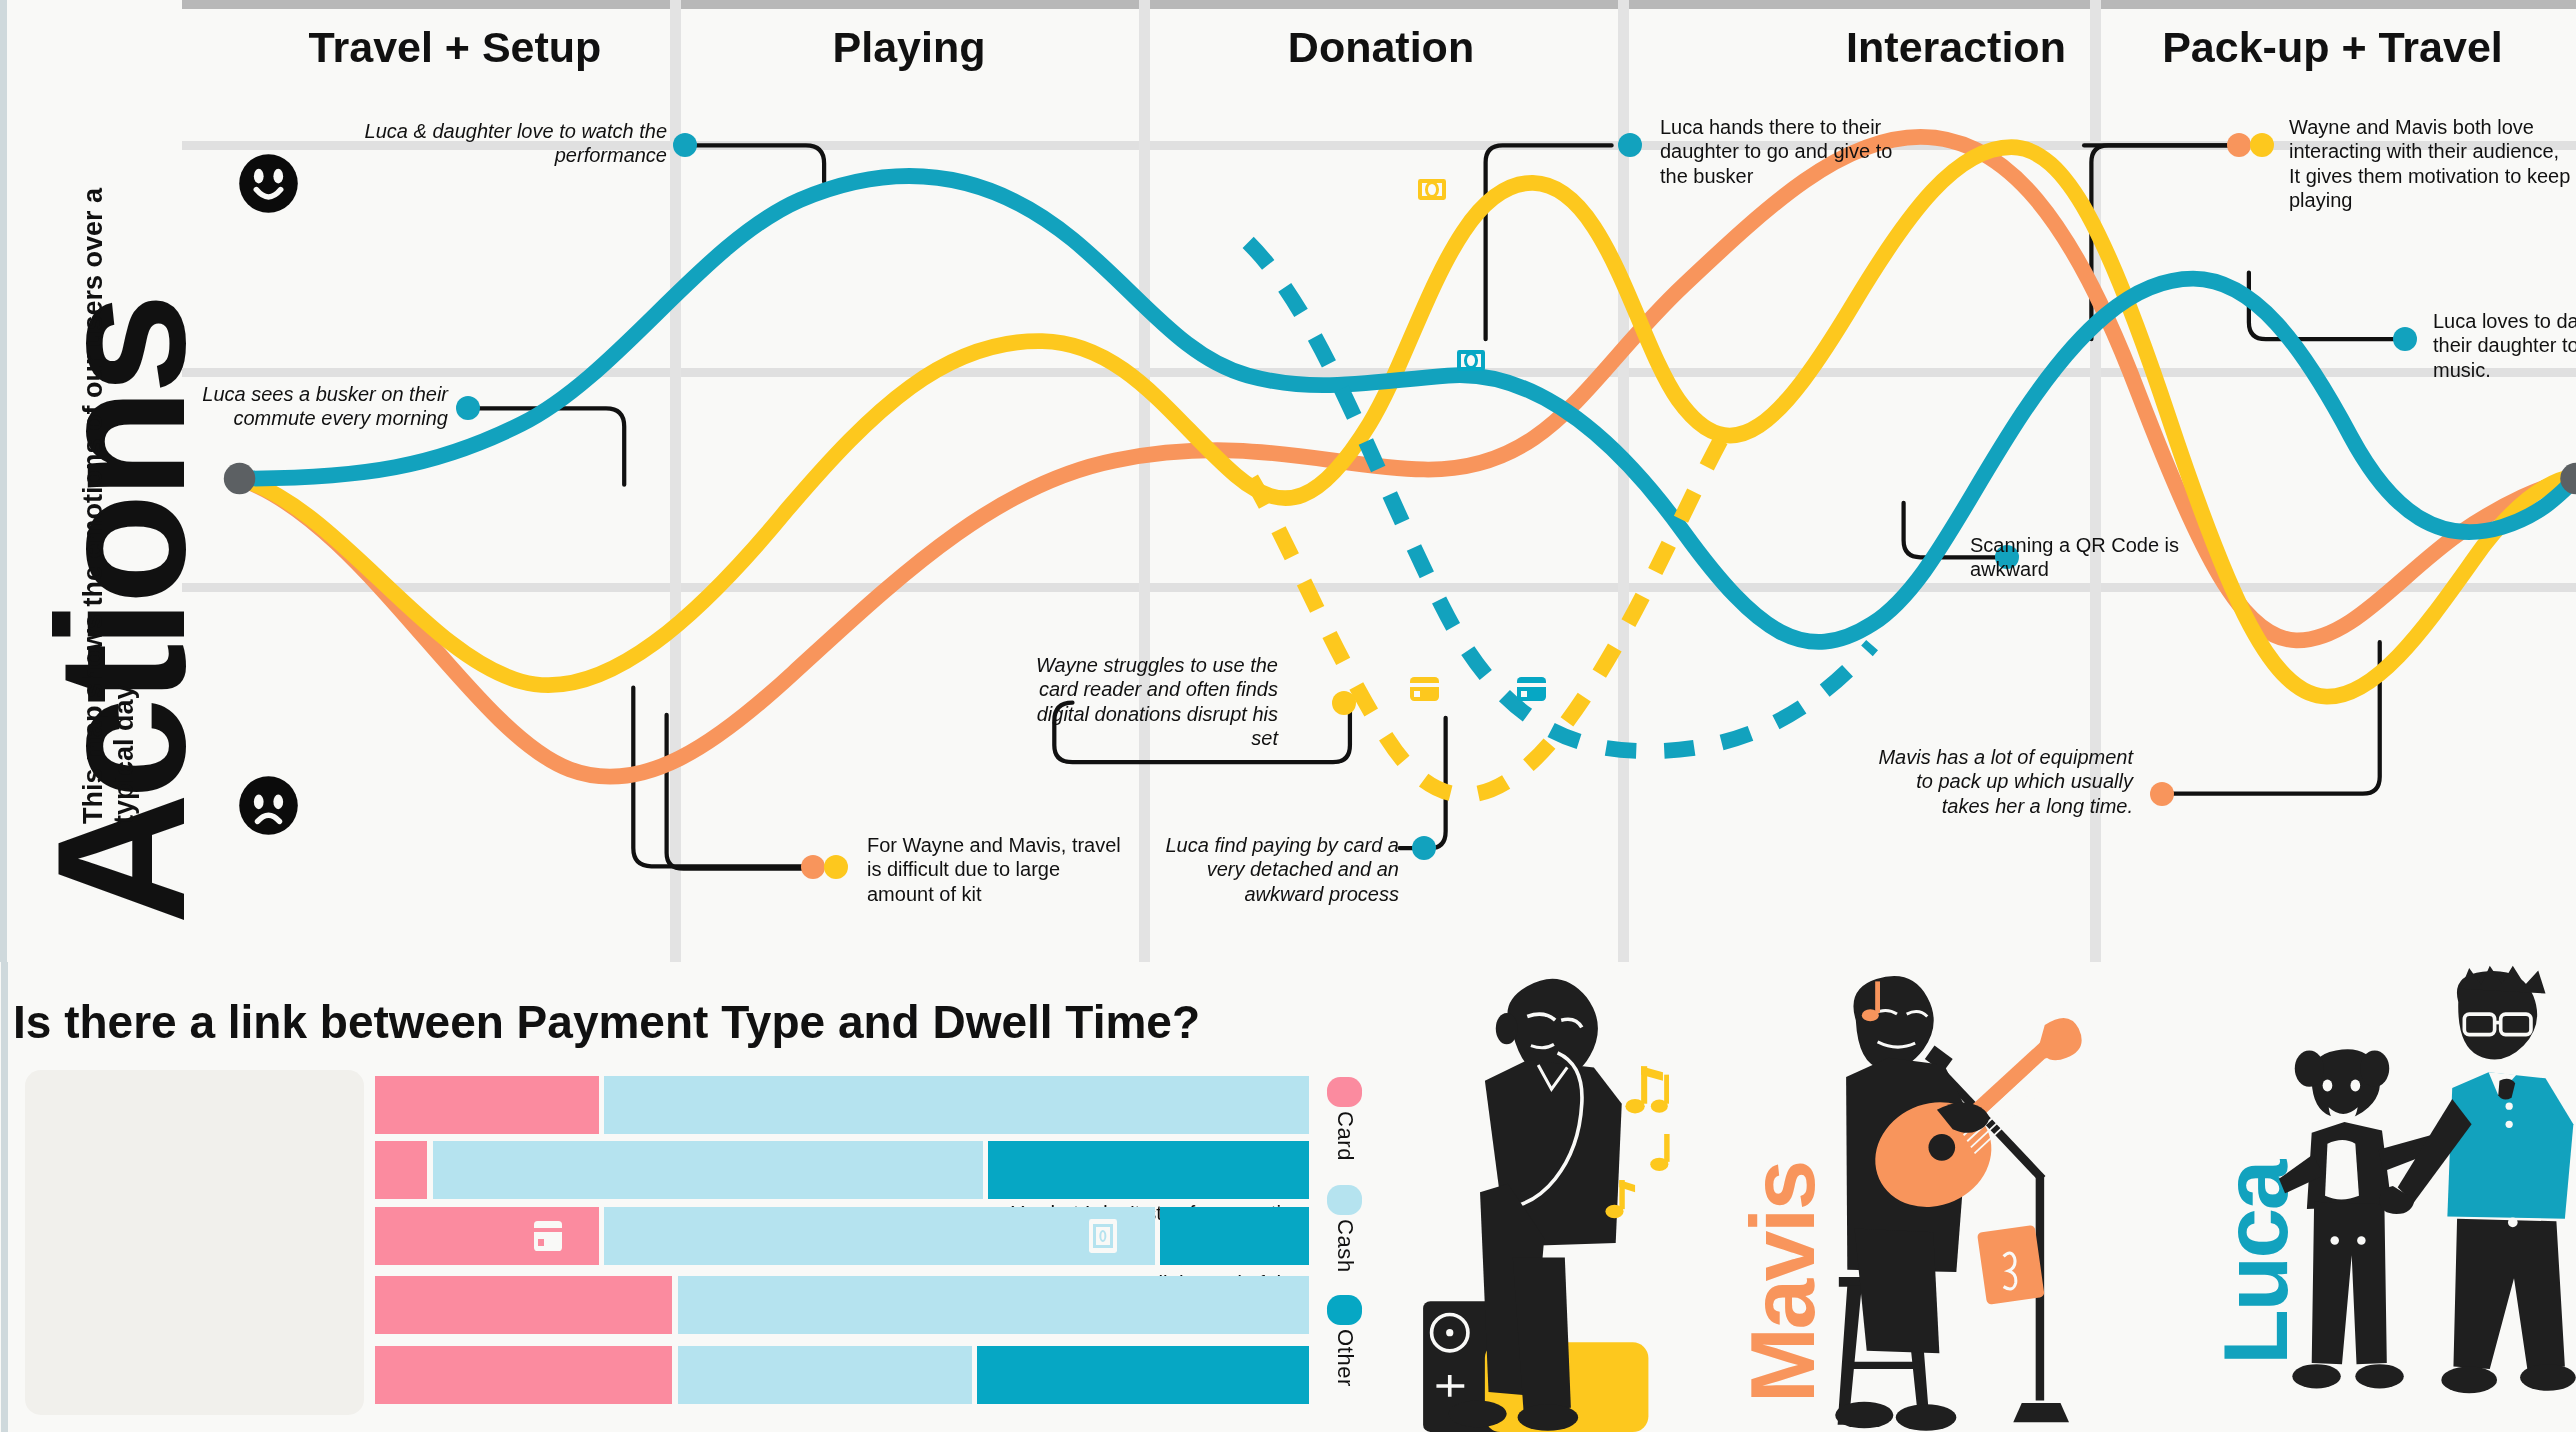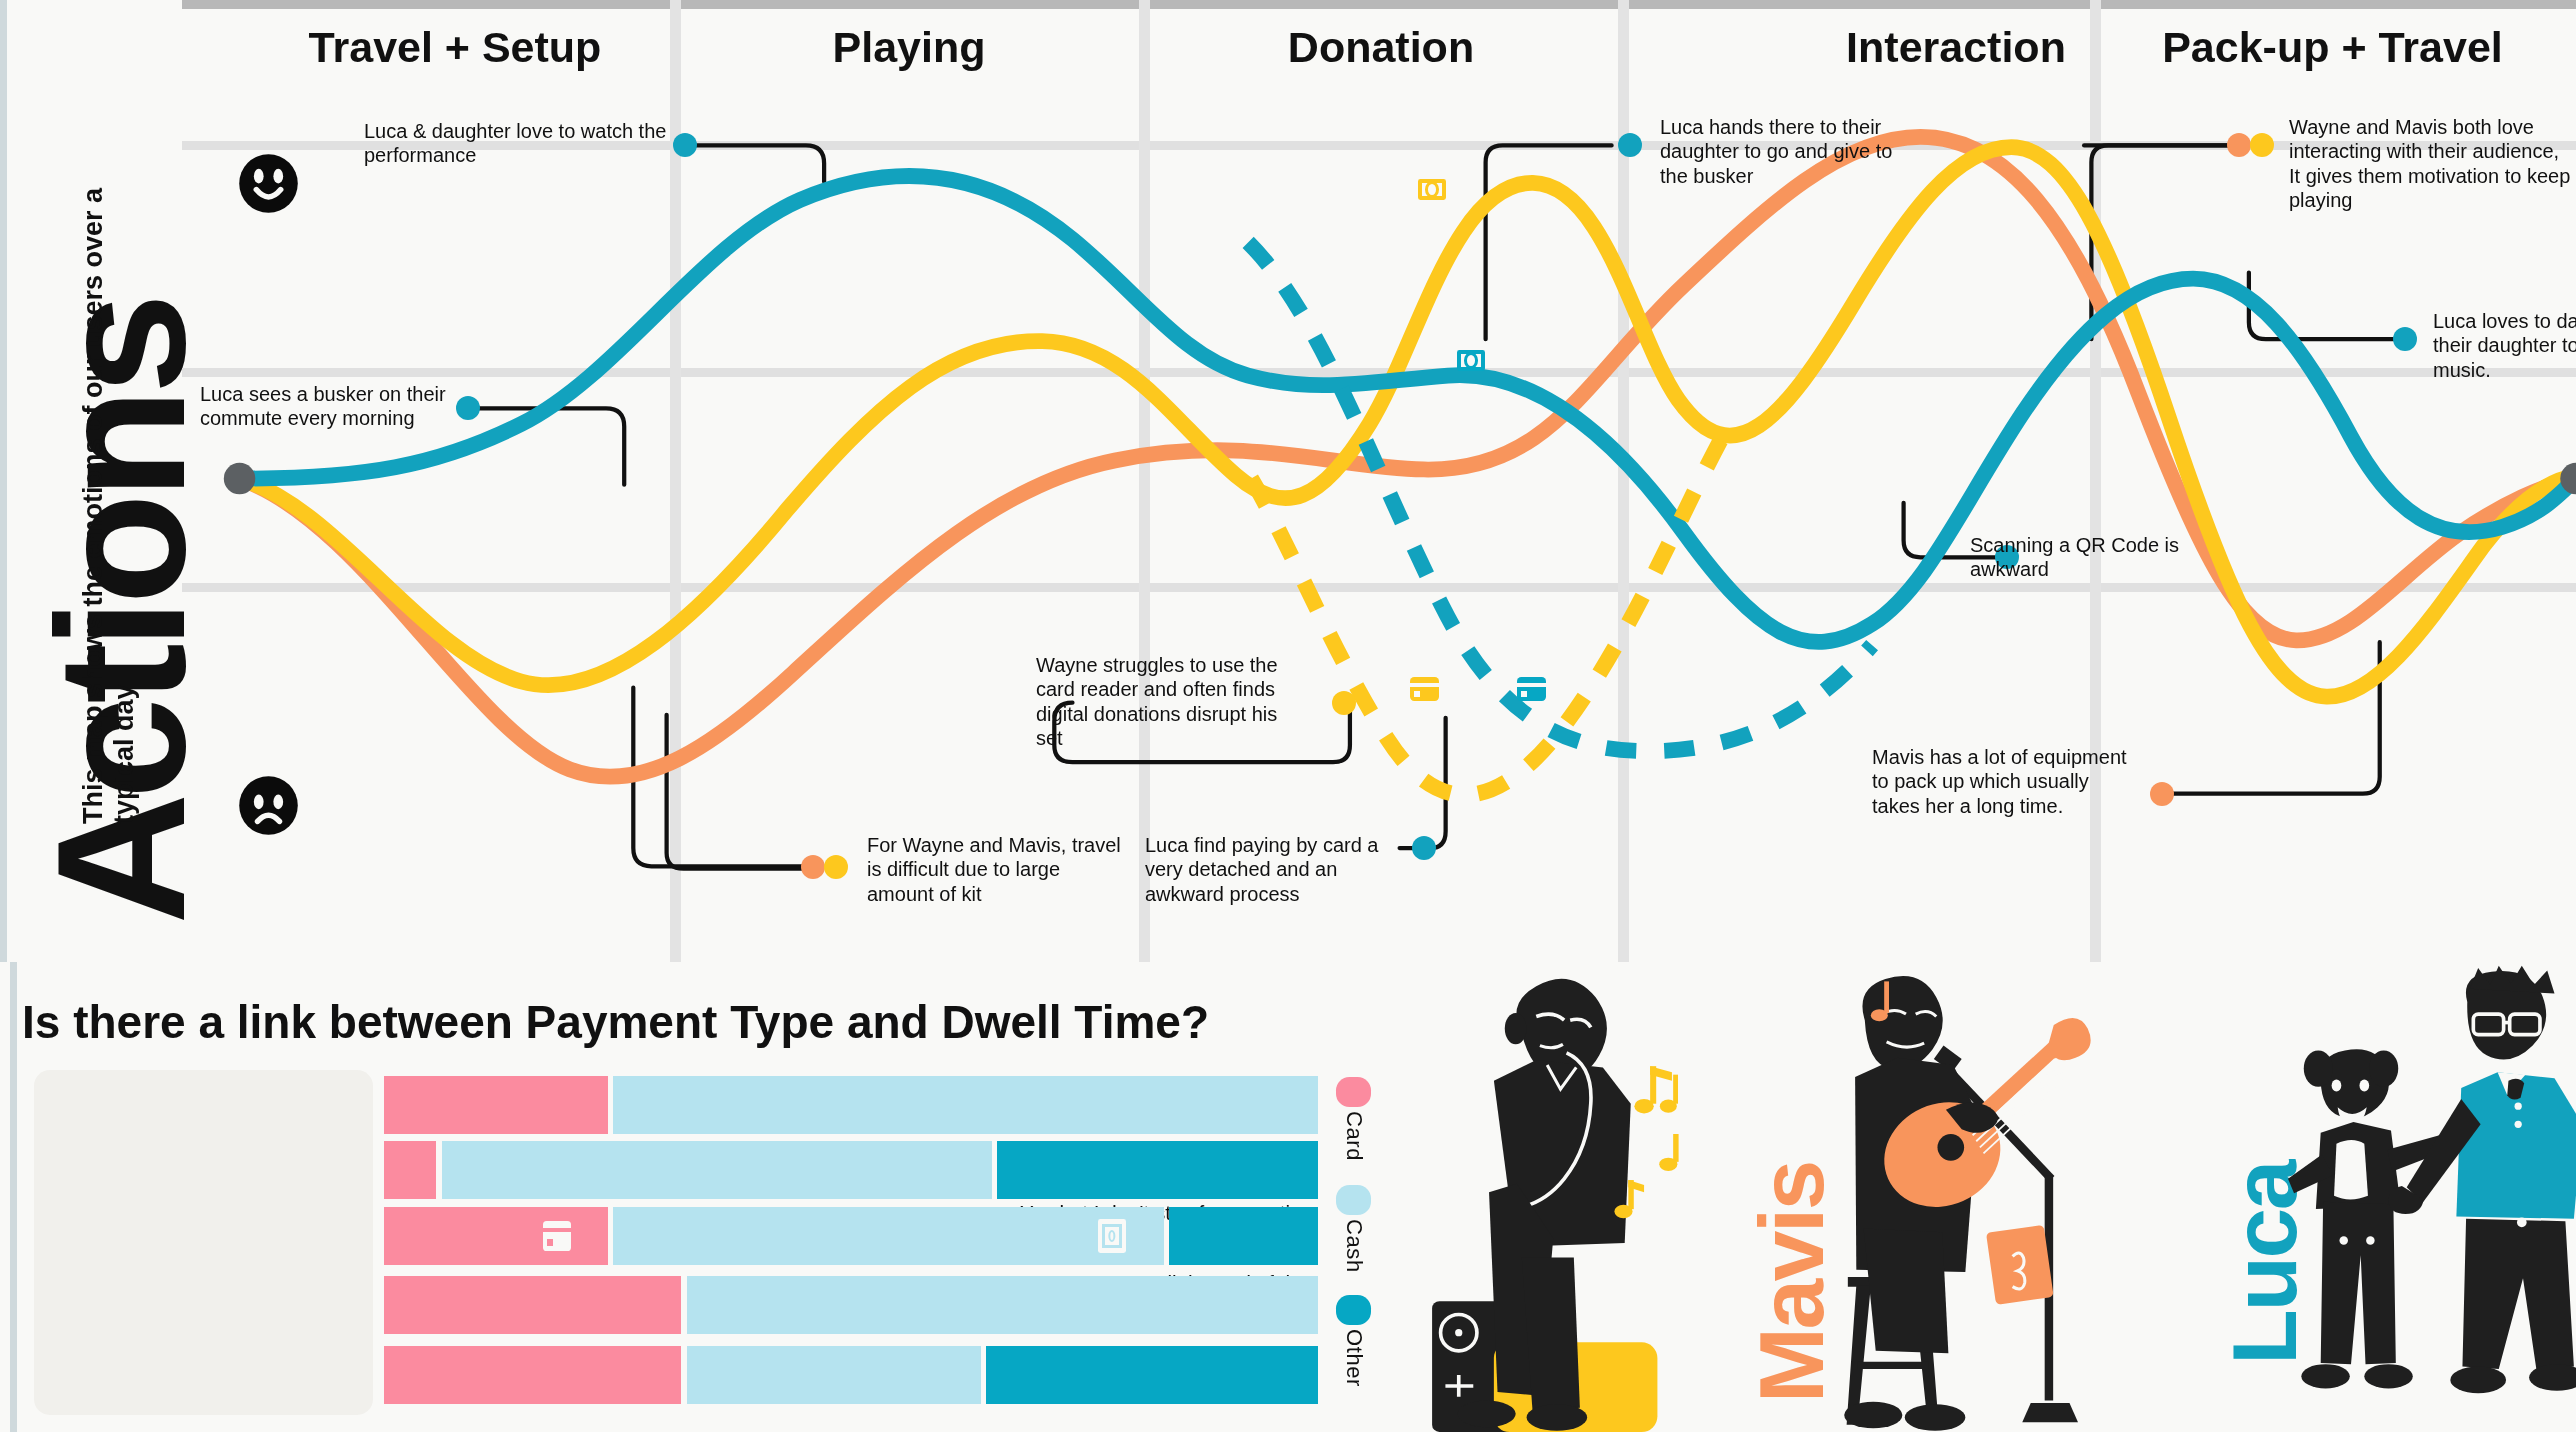--- a/index.html
+++ b/index.html
@@ -43,33 +43,33 @@
   .col-divider { position: absolute; top: 0; width: 11px; height: 962px; background: #e3e3e3; }
   .grid-line  { position: absolute; left: 0; width: 2394px; background: #e0e0e0; }
   .grid-line.top { height: 8.5px; background: #b8b8b8; }
 
   .face { position: absolute; width: 61px; height: 61px; }
 
   svg.curves { position: absolute; left: 0; top: 0; width: 2394px; height: 962px; overflow: visible; }
 
   
   .callout { position: absolute; font-size: 20px; line-height: 1.22; color: #111; }
-  .callout.r { text-align: left; }
+  .callout.r { text-align: right; font-style: italic; }
   .callout.l { text-align: left; }
   .dot { position: absolute; border-radius: 50%; }
 
   
   .note-icon { position: absolute; width: 28px; height: 20.6px; border: 4.2px solid; border-radius: 2.4px; display:flex; align-items:center; justify-content:center; }
   .note-icon::after { content:""; display:block; width: 8.5px; height: 11px; border-radius: 50%; border: 3px solid; }
   .card-icon { position: absolute; width: 29px; height: 24px; border-radius: 4.2px; }
   .card-icon .strip { position:absolute; left:0; top:5.5px; width:100%; height:4.2px; background:#f9f9f7; }
   .card-icon .chip  { position:absolute; left:4.2px; bottom:4.2px; width:5.5px; height:5.5px; background:#f9f9f7; }
 
   
-  .bottom { position: absolute; left: 10px; top: 962px; width: 2320px; height: 470px; background: #f9f9f7; }
+  .bottom { position: absolute; left: 1px; top: 962px; width: 2320px; height: 470px; background: #f9f9f7; }
   .bottom .edge-bar2 { position:absolute; left:0; top:0; width:7.3px; height:470px; background:#cfd9dc; }
   .q-title { position: absolute; left: 12px; top: 33px; font-size: 46px; font-weight: 700; color: #111; white-space: nowrap; }
 
   .chart { position: absolute; left: 24px; top: 108px; width: 1284px; height: 345px; }
   .catcol { position: absolute; left: 0; top: 0; width: 339px; height: 345px; background: #f1f0ec; border-radius: 15.8px; }
   .cat-label { position: absolute; right: 9.7px; font-size: 20.6px; line-height: 1.25; color: #111; text-align: right; width: 321px; }
 
   .bars { position: absolute; left: 350px; top: 0; width: 934px; height: 345px; }
   .bar-row { position: absolute; left: 0; width: 934px; height: 58px; }
   .seg { position: absolute; top: 0; height: 58px; }

